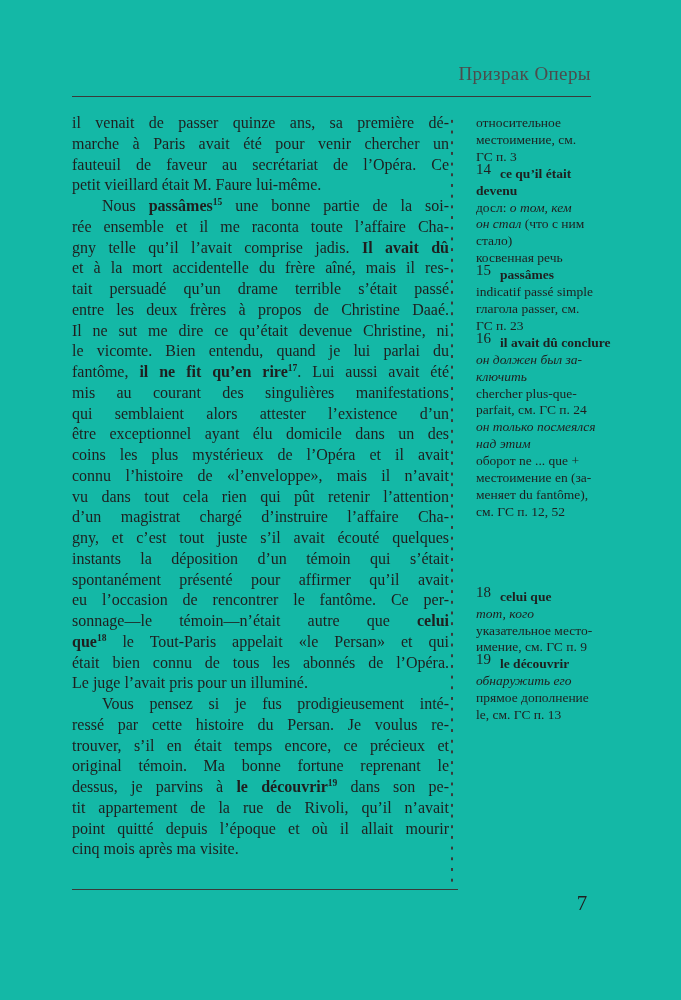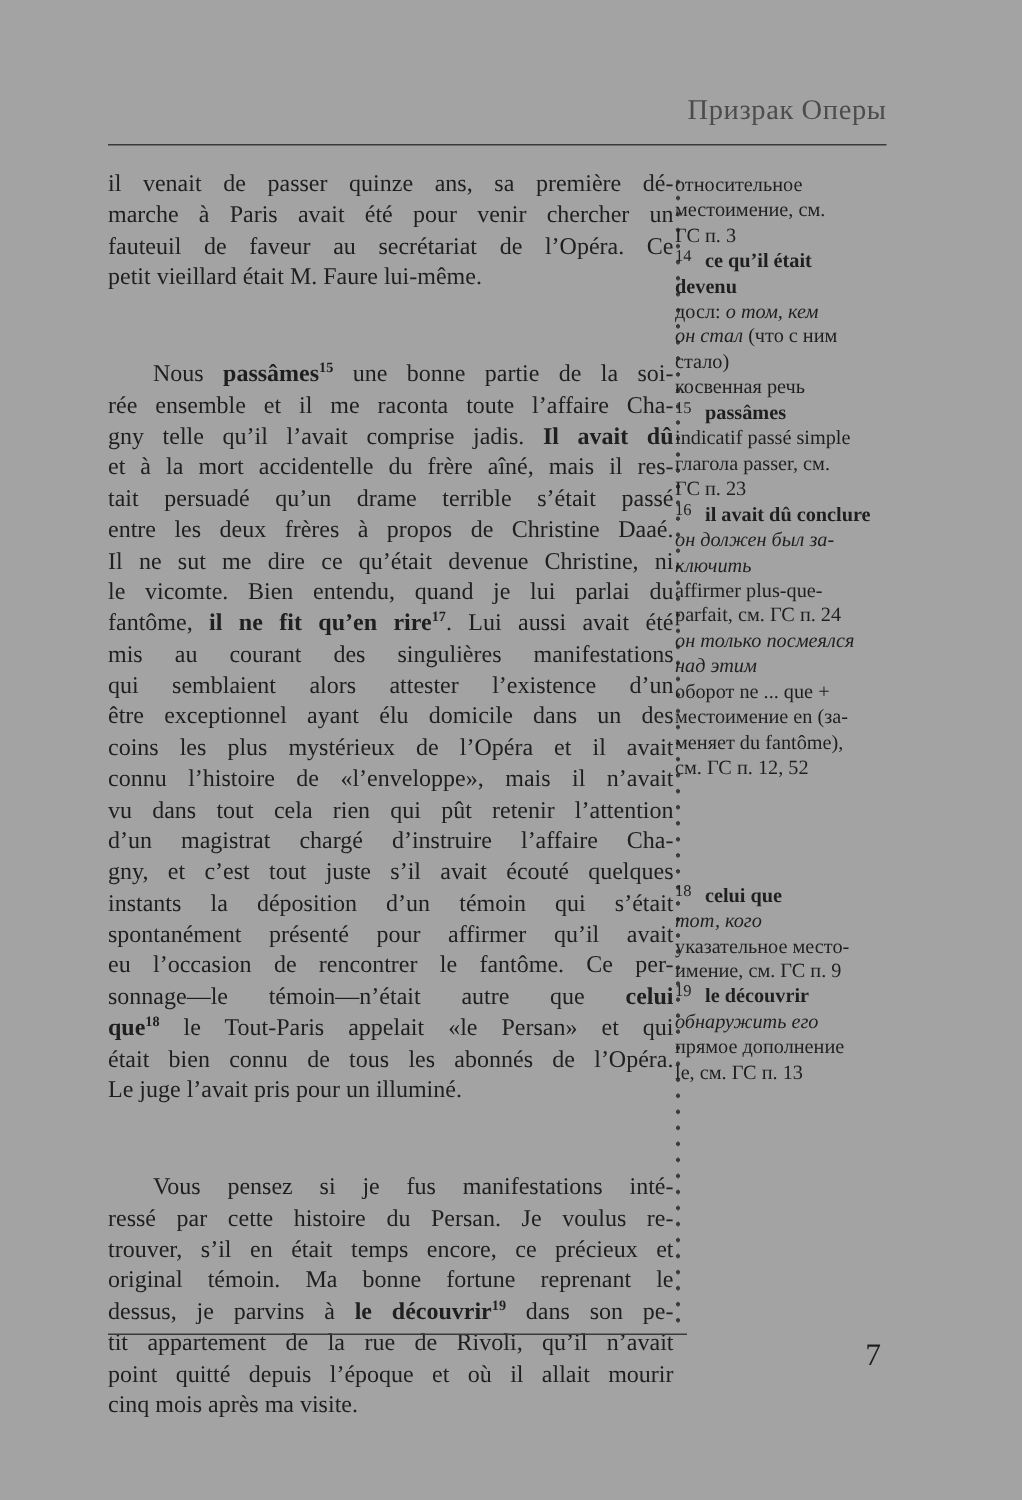--- a/index.html
+++ b/index.html
@@ -1,50 +1,50 @@
 <!DOCTYPE html>
 <html lang="fr"><head>
 <meta charset="utf-8">
 <style>
   html,body { margin:0; padding:0; background:#ffffff; }
   .page {
-    position:relative; width:681px; height:1000px; background:#a3a3a3;
+    position:relative; width:681px; height:1000px; background:#14b8a6;
     font-family:"Liberation Serif", serif; color:var(--text,#1f1f1f);
     overflow:hidden;
   }
   .header-title {
     position:absolute; left:72px; top:63px; width:519px;
     text-align:right; font-size:19px; letter-spacing:0.4px;
     color:var(--header,#4c4c4c);
   }
   .header-rule {
     position:absolute; left:72px; top:96px; width:519px; height:0;
     border-top:1.6px solid var(--rule,#3a3a3a);
   }
   .main {
     position:absolute; left:72px; top:113px; width:377px;
     font-size:16px; line-height:20.75px; text-align:justify;
   }
   .tline { text-align-last:justify; }
   .tline.end { text-align-last:left; }
-  .tline.indent { text-indent:30px;margin-top:44px; }
+  .tline.indent { text-indent:30px; }
   .b { font-weight:bold; }
   .i { font-style:italic; }
   .main sup { font-size:9.5px; line-height:0; vertical-align:6px; }
   .dotline {
     position:absolute; left:450px; top:116px; width:4px; height:770px;
     background-image:radial-gradient(circle, var(--rule,#3a3a3a) 1.25px, rgba(0,0,0,0) 1.5px);
     background-size:4px 10.7px; background-repeat:repeat-y; background-position:center top;
   }
   .margin-col {
-    position:absolute; left:450px; top:115px; width:164px;
+    position:absolute; left:476px; top:115px; width:164px;
     font-size:13.5px; line-height:16.9px; text-align:left;
   }
   .note-line { white-space:nowrap; }
-  .margin-col sup { font-size:11px; line-height:0; vertical-align:4px; margin-right:9px; }
+  .margin-col sup { font-size:15px; line-height:0; vertical-align:4px; margin-right:9px; }
   .note-block.block2 { margin-top:68px; }
   .bottom-rule {
     position:absolute; left:72px; top:889px; width:386px; height:0;
     border-top:1.6px solid var(--rule,#3a3a3a);
   }
   .page-number {
     position:absolute; left:560px; top:891px; width:44px;
     text-align:center; font-size:21px; color:var(--text,#1f1f1f);
   }
 </style>
@@ -77,21 +77,21 @@
       <div class="tline"><span>vu dans tout cela rien qui pût retenir l’attention</span></div>
       <div class="tline"><span>d’un magistrat chargé d’instruire l’affaire Cha-</span></div>
       <div class="tline"><span>gny, et c’est tout juste s’il avait écouté quelques</span></div>
       <div class="tline"><span>instants la déposition d’un témoin qui s’était</span></div>
       <div class="tline"><span>spontanément présenté pour affirmer qu’il avait</span></div>
       <div class="tline"><span>eu l’occasion de rencontrer le fantôme. Ce per-</span></div>
       <div class="tline"><span>sonnage—le témoin—n’était autre que </span><span class="b">celui</span></div>
       <div class="tline"><span class="b">que</span><sup class="b">18</sup><span> le Tout-Paris appelait «le Persan» et qui</span></div>
       <div class="tline"><span>était bien connu de tous les abonnés de l’Opéra.</span></div>
       <div class="tline end"><span>Le juge l’avait pris pour un illuminé.</span></div>
-      <div class="tline indent"><span>Vous pensez si je fus manifestations inté-</span></div>
+      <div class="tline indent"><span>Vous pensez si je fus prodigieusement inté-</span></div>
       <div class="tline"><span>ressé par cette histoire du Persan. Je voulus re-</span></div>
       <div class="tline"><span>trouver, s’il en était temps encore, ce précieux et</span></div>
       <div class="tline"><span>original témoin. Ma bonne fortune reprenant le</span></div>
       <div class="tline"><span>dessus, je parvins à </span><span class="b">le découvrir</span><sup class="b">19</sup><span> dans son pe-</span></div>
       <div class="tline"><span>tit appartement de la rue de Rivoli, qu’il n’avait</span></div>
       <div class="tline"><span>point quitté depuis l’époque et où il allait mourir</span></div>
       <div class="tline end"><span>cinq mois après ma visite.</span></div>
     </div>
 
   <div class="dotline"></div>
@@ -107,21 +107,21 @@
         <div class="note-line"><span class="i">он стал</span><span> (что с ним</span></div>
         <div class="note-line"><span>стало)</span></div>
         <div class="note-line"><span>косвенная речь</span></div>
         <div class="note-line"><sup>15</sup><span class="b">passâmes</span></div>
         <div class="note-line"><span>indicatif passé simple</span></div>
         <div class="note-line"><span>глагола passer, см.</span></div>
         <div class="note-line"><span>ГС п. 23</span></div>
         <div class="note-line"><sup>16</sup><span class="b">il avait dû conclure</span></div>
         <div class="note-line"><span class="i">он должен был за-</span></div>
         <div class="note-line"><span class="i">ключить</span></div>
-        <div class="note-line"><span>affirmer plus-que-</span></div>
+        <div class="note-line"><span>chercher plus-que-</span></div>
         <div class="note-line"><span>parfait, см. ГС п. 24</span></div>
         <div class="note-line"><span class="i">он только посмеялся</span></div>
         <div class="note-line"><span class="i">над этим</span></div>
         <div class="note-line"><span>оборот ne ... que +</span></div>
         <div class="note-line"><span>местоимение en (за-</span></div>
         <div class="note-line"><span>меняет du fantôme),</span></div>
         <div class="note-line"><span>см. ГС п. 12, 52</span></div>
       </div>
       <div class="note-block block2">
         <div class="note-line"><sup>18</sup><span class="b">celui que</span></div>

